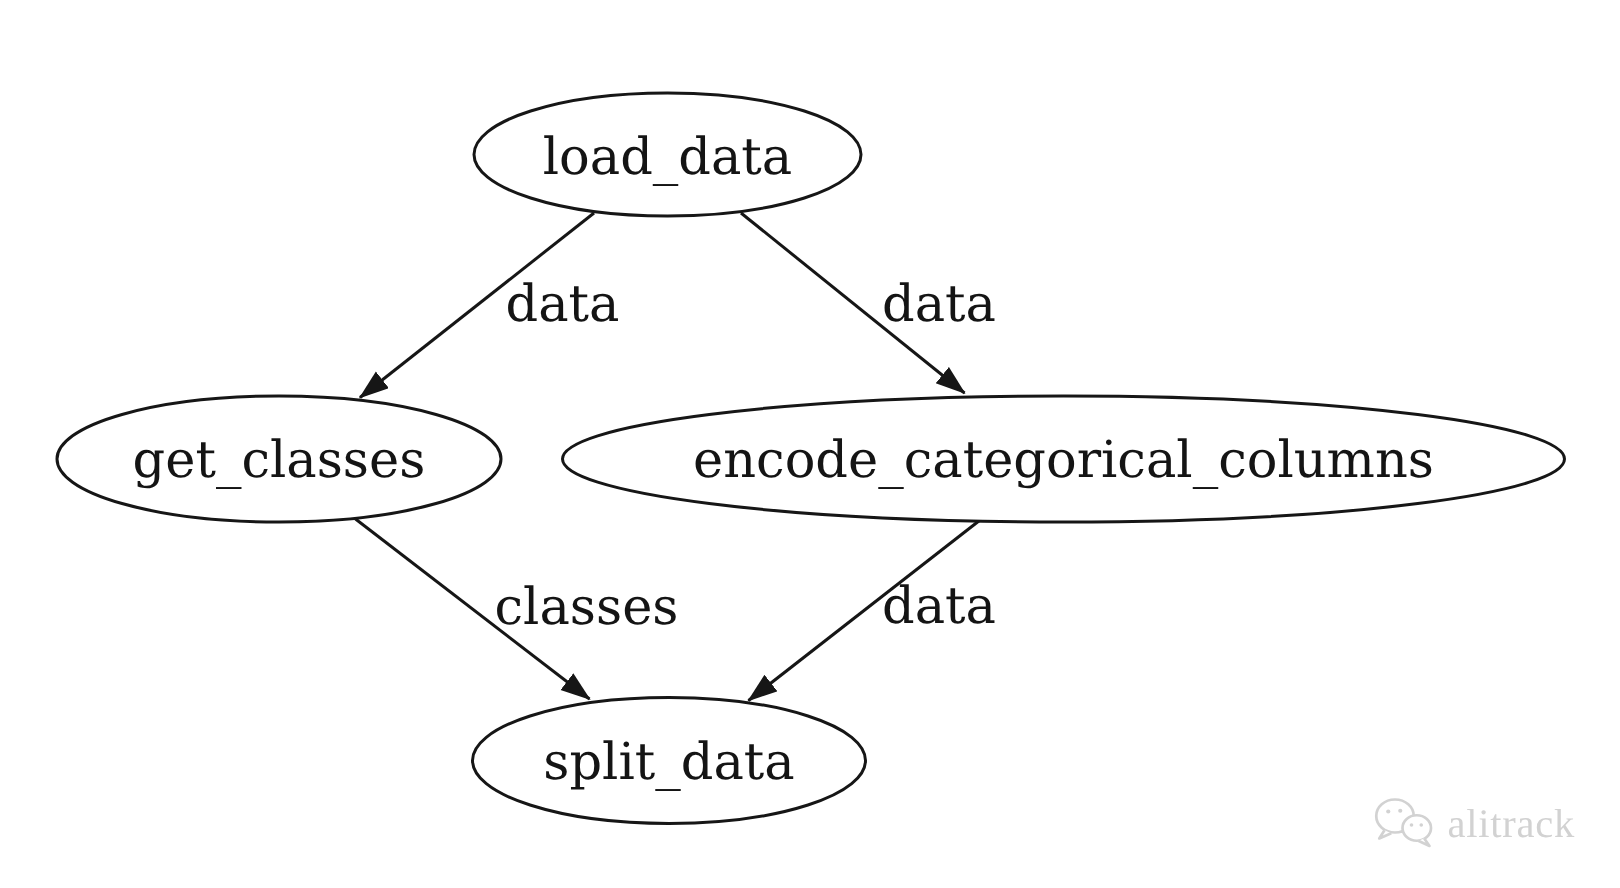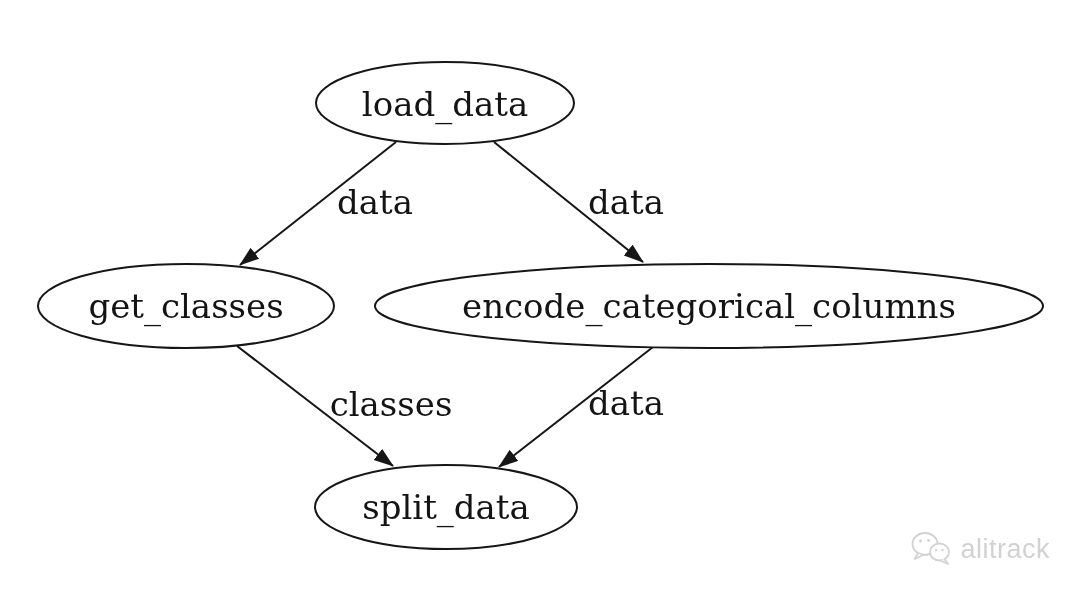--- a/index.html
+++ b/index.html
@@ -29,21 +29,21 @@
     text-anchor: middle;
   }
   .watermark {
     position: absolute;
     right: 30px;
     bottom: 24px;
     display: flex;
     align-items: center;
     gap: 7px;
     color: #d2d2d2;
-    font-family: Liberation Sans, sans-serif;
+    font-family: Liberation Serif, serif;
     font-size: 27px;
     letter-spacing: 0.5px;
     user-select: none;
   }
   .watermark svg { display: block; }
 </style>
 </head>
 <body>
 
 <div class="canvas">

